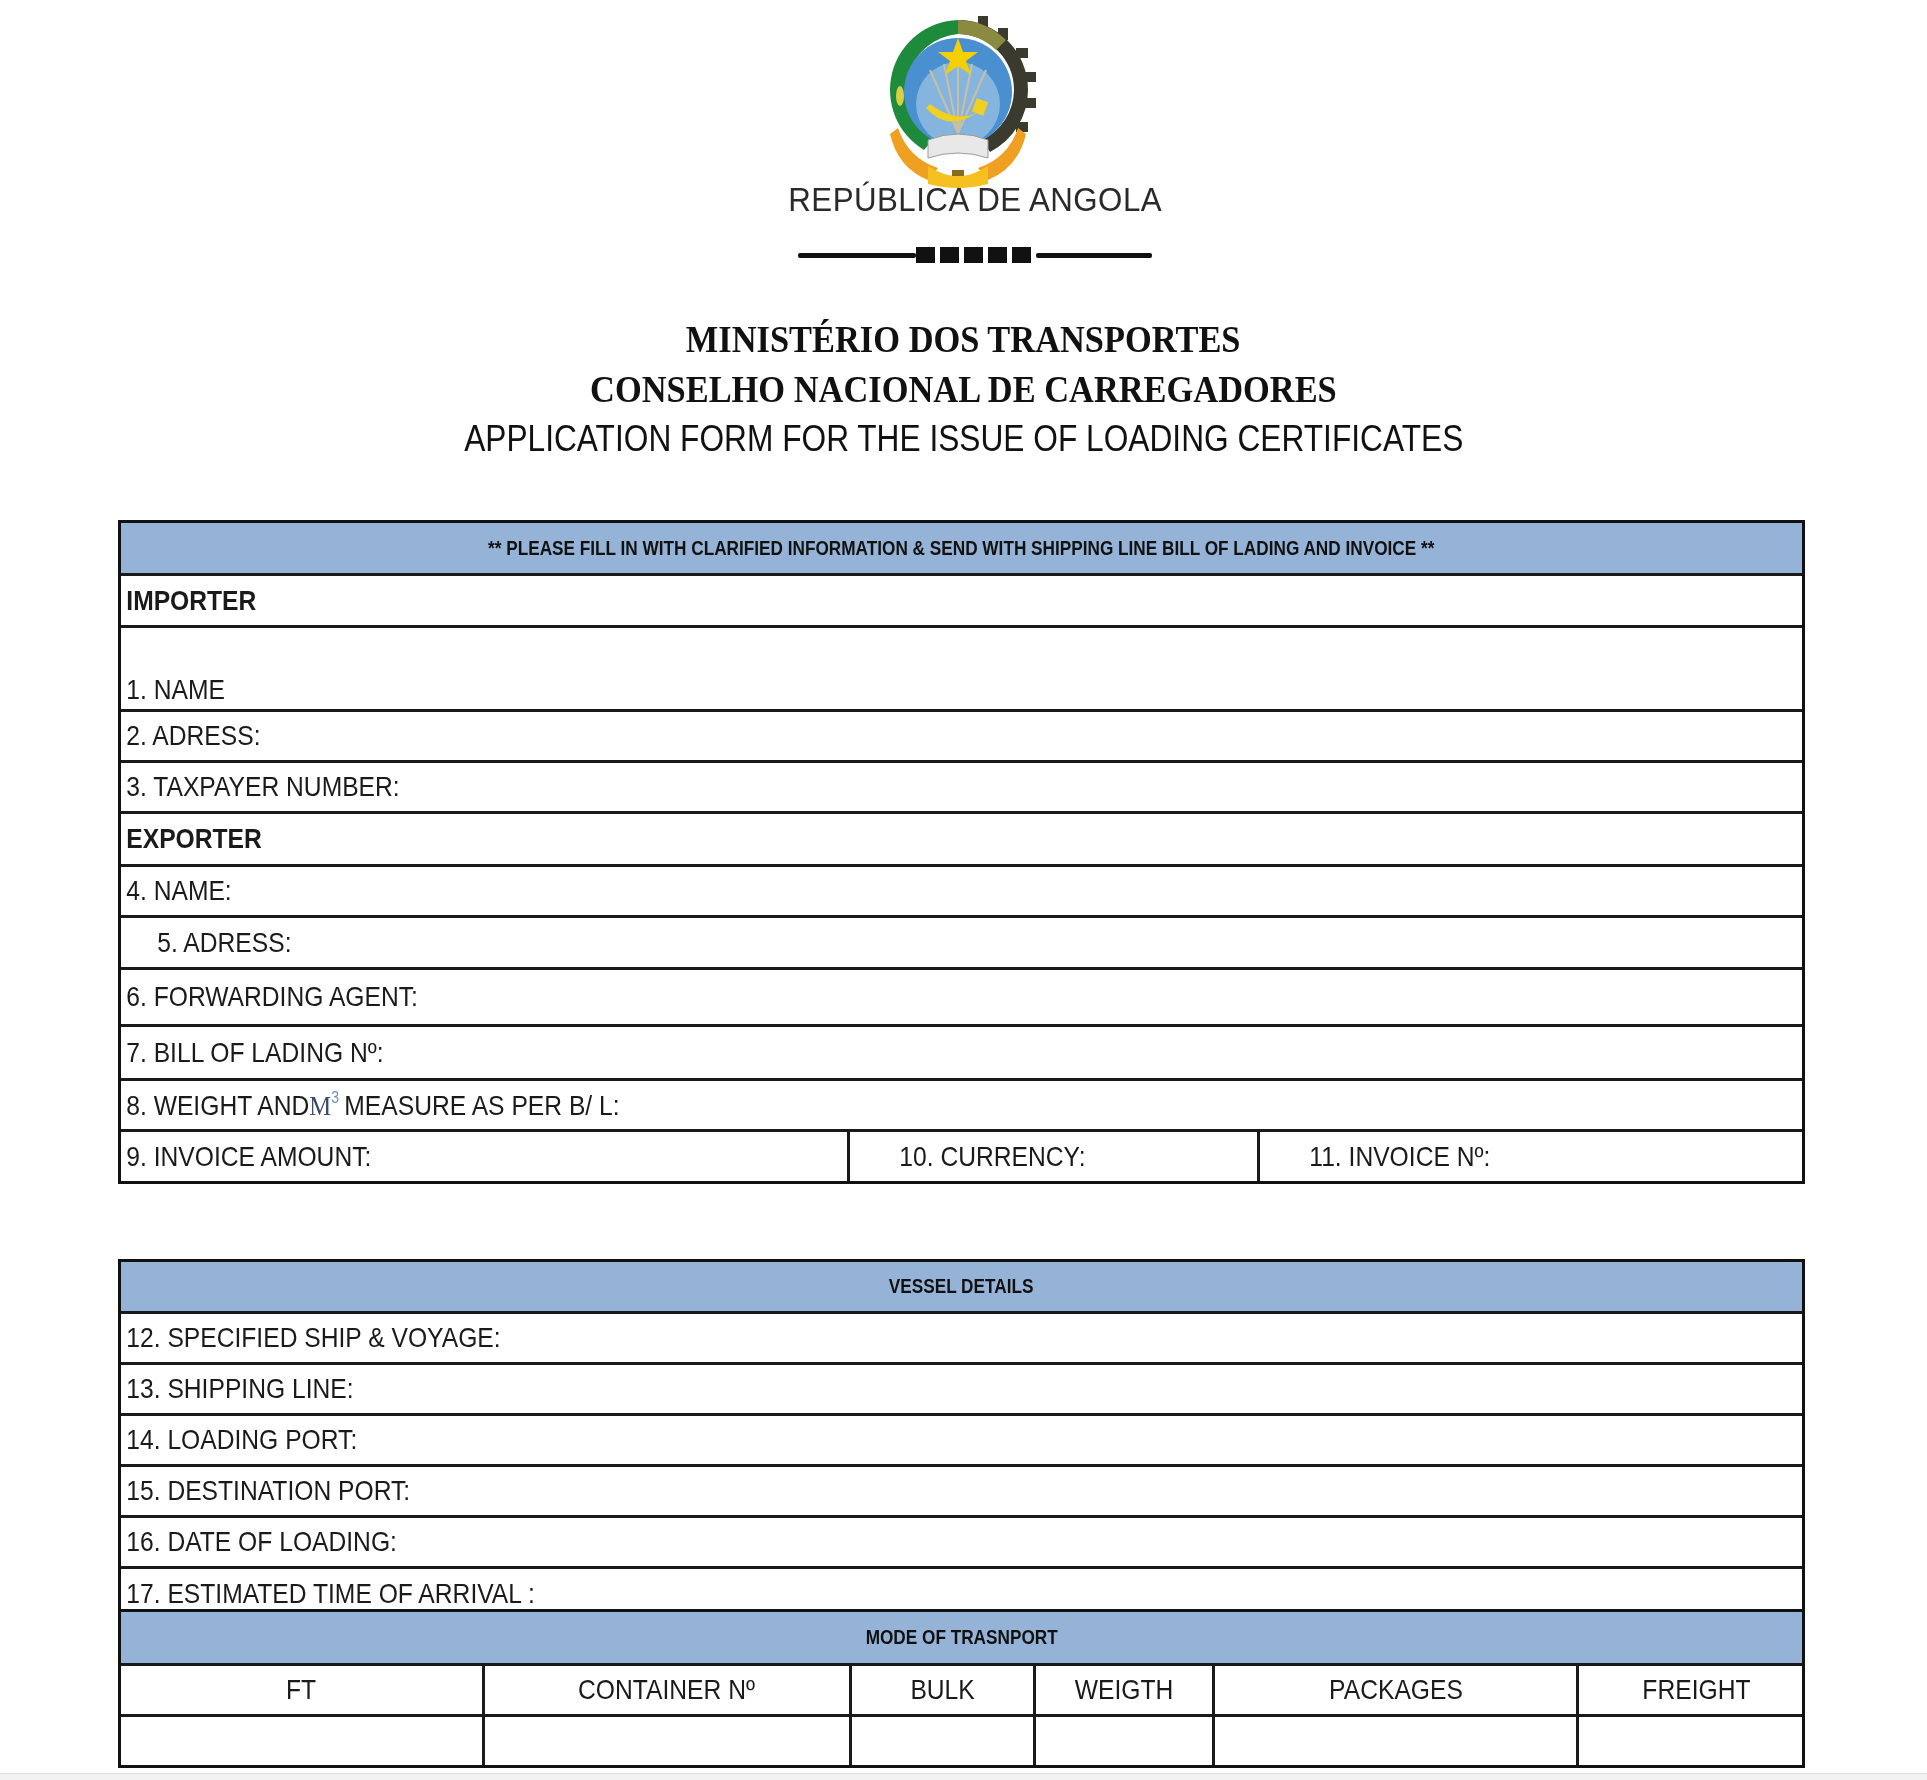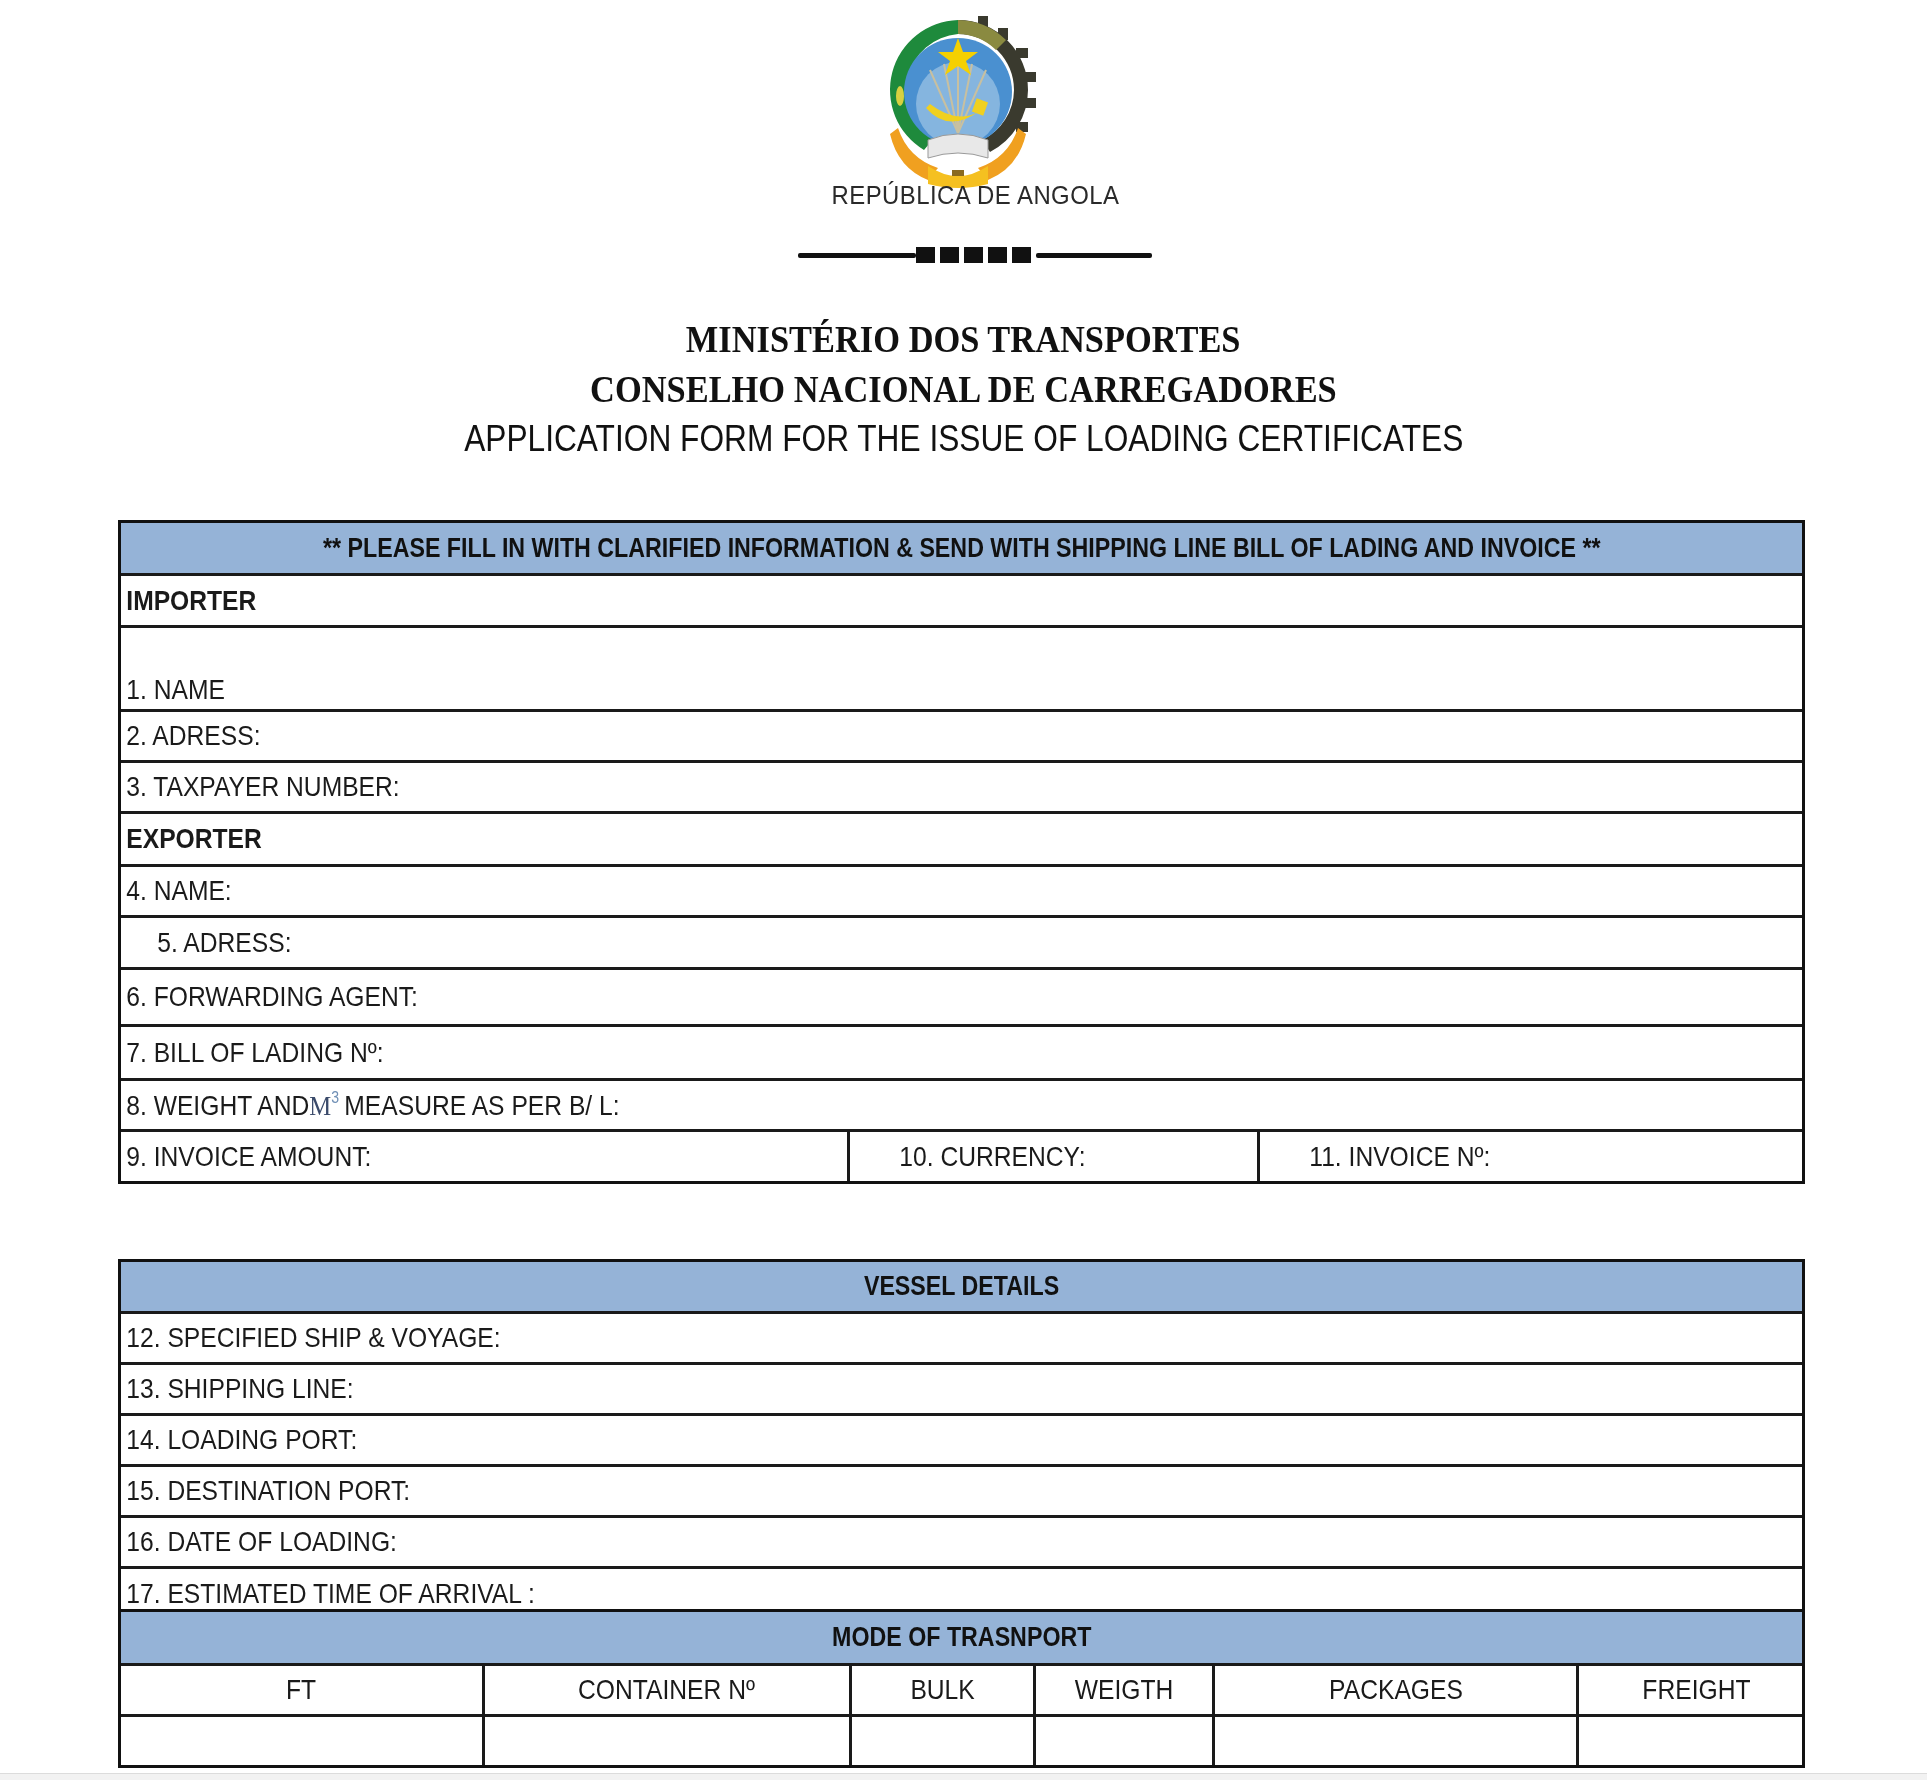--- a/index.html
+++ b/index.html
@@ -5,21 +5,21 @@
   * { box-sizing: border-box; margin: 0; padding: 0; }
   html, body { width: 1927px; height: 1780px; background: #ffffff; overflow: hidden; }
   body { position: relative; font-family: "Liberation Sans", sans-serif; color: #1a1a1a; }
 
   .abs { position: absolute; }
 
   
   .emblem { left: 878px; top: 8px; width: 160px; height: 180px; }
   .republica {
     left: 700px; width: 550px; top: 180px; text-align: center;
-    font-size: 26px; letter-spacing: 0.5px; color: #2a2a2a;
+    font-size: 34px; letter-spacing: 0.5px; color: #2a2a2a;
   }
   .republica span { display: inline-block; transform: scaleX(0.92); }
   .separator { left: 798px; top: 247px; width: 354px; height: 16px; }
   .sep-line { position: absolute; top: 6px; height: 5px; background: #111; border-radius: 2px; }
   .sep-blocks { position: absolute; left: 118px; top: 0; display: flex; gap: 5px; }
   .sep-block { width: 19px; height: 16px; background: #111; }
 
   .title-line {
     left: 0; width: 1927px; text-align: center; white-space: nowrap;
   }
@@ -31,21 +31,21 @@
   .title-sans span { display: inline-block; transform: scaleX(0.88); }
 
   
   .form-table {
     position: absolute; left: 118px; width: 1687px;
     border: 3px solid #111; background: #fff;
   }
   .tbl-header {
     background: #95b3d7; border-bottom: 3px solid #1a1a1a;
     display: flex; align-items: center; justify-content: center;
-    font-weight: bold; font-size: 27px; color: #111; white-space: nowrap; text-align: center;
+    font-weight: bold; font-size: 20px; color: #111; white-space: nowrap; text-align: center;
   }
   .tbl-header span { display: inline-block; transform: scaleX(0.86); }
   .row {
     border-bottom: 3px solid #1a1a1a; display: flex; align-items: center;
     font-size: 28px; color: #1a1a1a; white-space: nowrap; overflow: hidden;
   }
   .row:last-child { border-bottom: none; }
   .row .lbl { display: inline-block; transform: scaleX(0.88); transform-origin: left center; padding-left: 6px; }
   .row.bold { font-weight: bold; }
   .cell {

